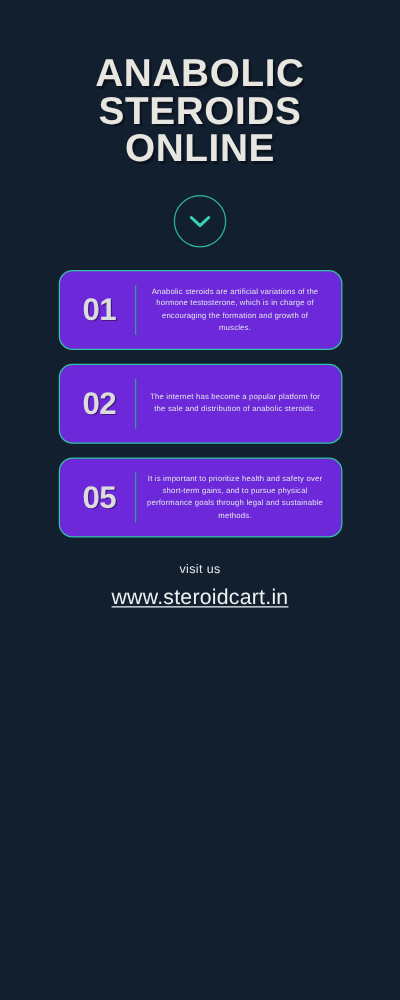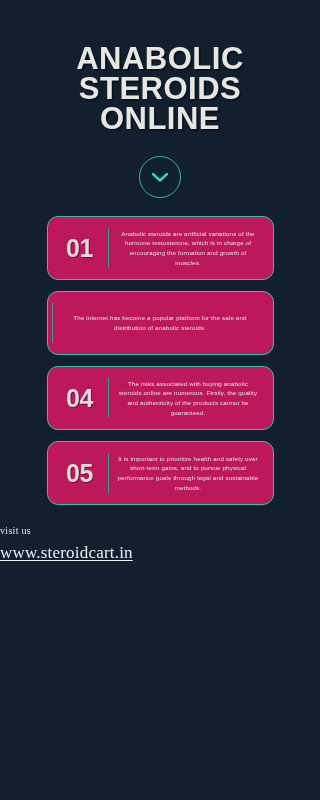--- a/index.html
+++ b/index.html
@@ -70,21 +70,21 @@
     margin-top: 18px;
     width: 100%;
     display: flex;
     flex-direction: column;
     align-items: center;
     gap: 11px;
   }
   .card {
     width: 227px;
     box-sizing: border-box;
-    background: #be185d;
+    background: #6d28d9;
     border: 1.2px solid #2fc4a6;
     border-radius: 11px;
     display: flex;
     align-items: stretch;
     padding: 9px 8px 9px 4px;
     min-height: 64px;
   }
   .card-num {
     width: 56px;
     flex: 0 0 56px;
@@ -115,22 +115,21 @@
     text-align: center;
     letter-spacing: 0.15px;
   }
 
   
   .footer {
     margin-top: 20px;
     width: 100%;
     display: flex;
     flex-direction: column;
-    align-items: flex-start;
-    font-family: Liberation Serif, serif;
+    align-items: center;
   }
   .visit-us {
     font-size: 10px;
     color: #e4e7ea;
     letter-spacing: 0.3px;
   }
   .site-url {
     margin-top: 7px;
     font-size: 17px;
     color: #eef1f3;
@@ -162,30 +161,26 @@
 
   <div class="cards">
 
     <div class="card">
       <div class="card-num">01</div>
       <div class="card-divider"></div>
       <div class="card-text">Anabolic steroids are artificial variations of the hormone testosterone, which is in charge of encouraging the formation and growth of muscles.</div>
     </div>
 
     <div class="card">
+      <div class="card-num">02</div>
       <div class="card-divider"></div>
       <div class="card-text">The internet has become a popular platform for the sale and distribution of anabolic steroids.</div>
     </div>
 
 
-    <div class="card">
-      <div class="card-num">04</div>
-      <div class="card-divider"></div>
-      <div class="card-text">The risks associated with buying anabolic steroids online are numerous. Firstly, the quality and authenticity of the products cannot be guaranteed.</div>
-    </div>
 
     <div class="card">
       <div class="card-num">05</div>
       <div class="card-divider"></div>
       <div class="card-text">It is important to prioritize health and safety over short-term gains, and to pursue physical performance goals through legal and sustainable methods.</div>
     </div>
 
   </div>
 
   <div class="footer">

